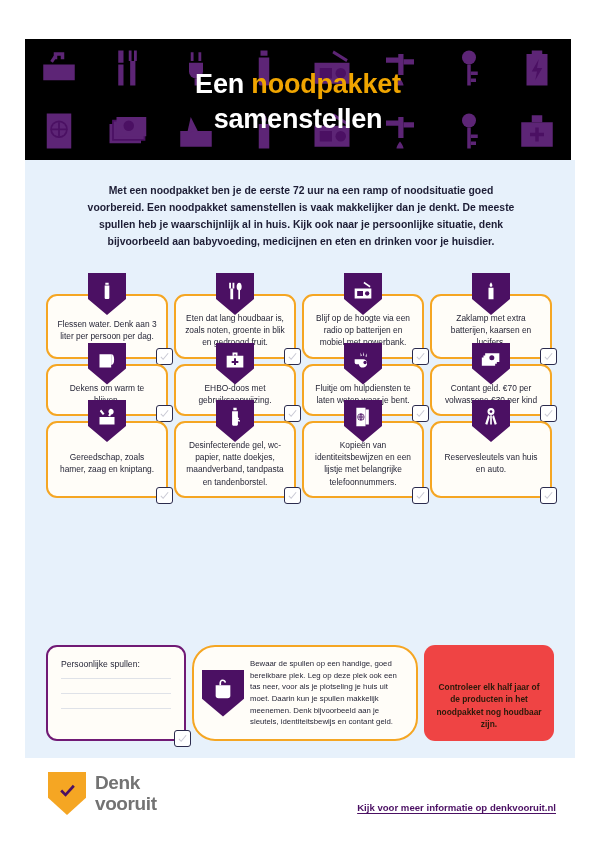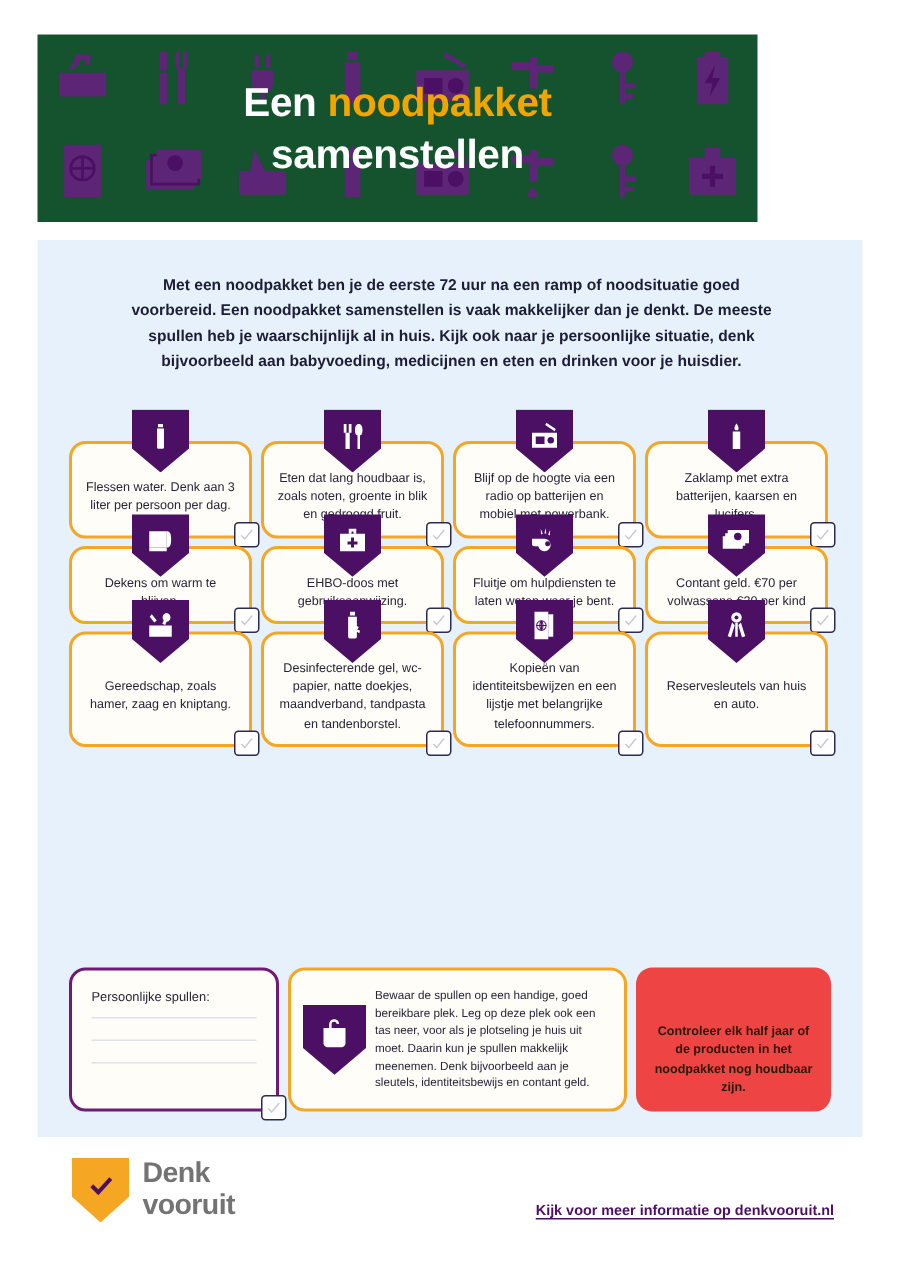--- a/index.html
+++ b/index.html
@@ -6,23 +6,23 @@
   html, body {
     width: 600px; height: 848px;
     background: #ffffff;
     font-family: "Liberation Sans", sans-serif;
     overflow: hidden;
   }
   .poster { position: relative; width: 600px; height: 848px; background:#ffffff; }
 
   
   .header {
-    position: absolute; left: 25px; top: 23px;
-    width: 480px; height: 125px;
-    background: #14532d;
+    position: absolute; left: 25px; top: 39px;
+    width: 546px; height: 125px;
+    background: #000000;
     overflow: hidden;
   }
   .hdr-icons {
     position: absolute; inset: 0;
     display: grid;
     grid-template-columns: repeat(8, 1fr);
     grid-template-rows: repeat(2, 1fr);
     align-items: center; justify-items: center;
     opacity: 1;
   }
@@ -107,21 +107,21 @@
     border-radius: 11px;
     padding: 12px 13px;
   }
   .note-label { font-size: 8.6px; color: #262637; margin-bottom: 9px; }
   .rule { height: 1px; background: #dfe2e8; margin-bottom: 14px; }
   .tip-card {
     flex: 1;
     position: relative;
     background: #fffdf8;
     border: 2px solid #f5a623;
-    border-radius: 11px;
+    border-radius: 23px;
     display: flex; align-items: center; gap: 6px;
     padding: 8px 10px 8px 8px;
   }
   .tip-badge {
     flex: 0 0 auto;
     width: 42px; height: 47px;
     background: #4b1063;
     clip-path: polygon(0 0, 100% 0, 100% 62%, 50% 100%, 0 62%);
     display: flex; align-items: center; justify-content: center;
     padding-bottom: 8px;

